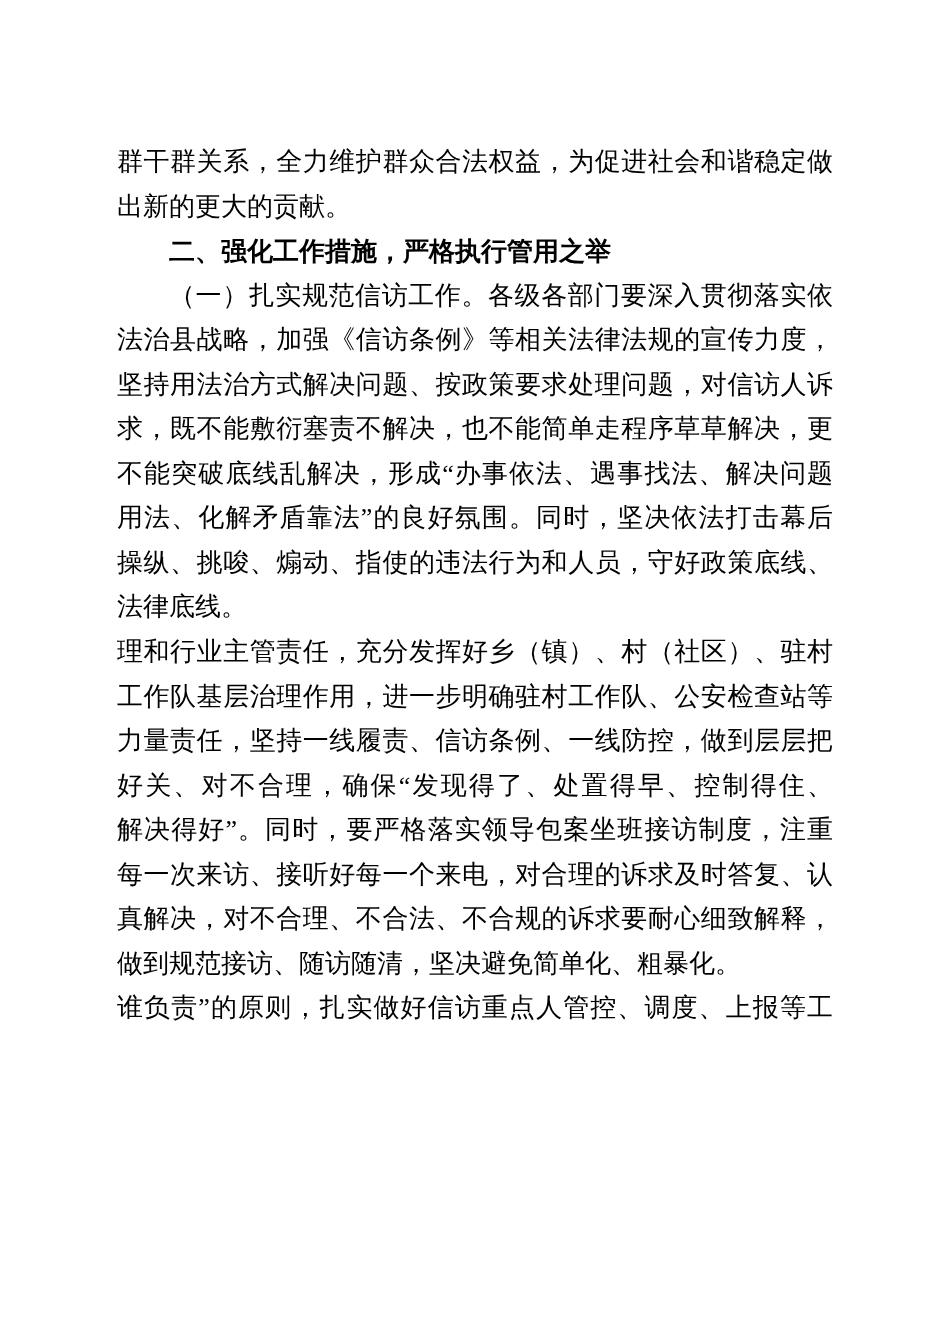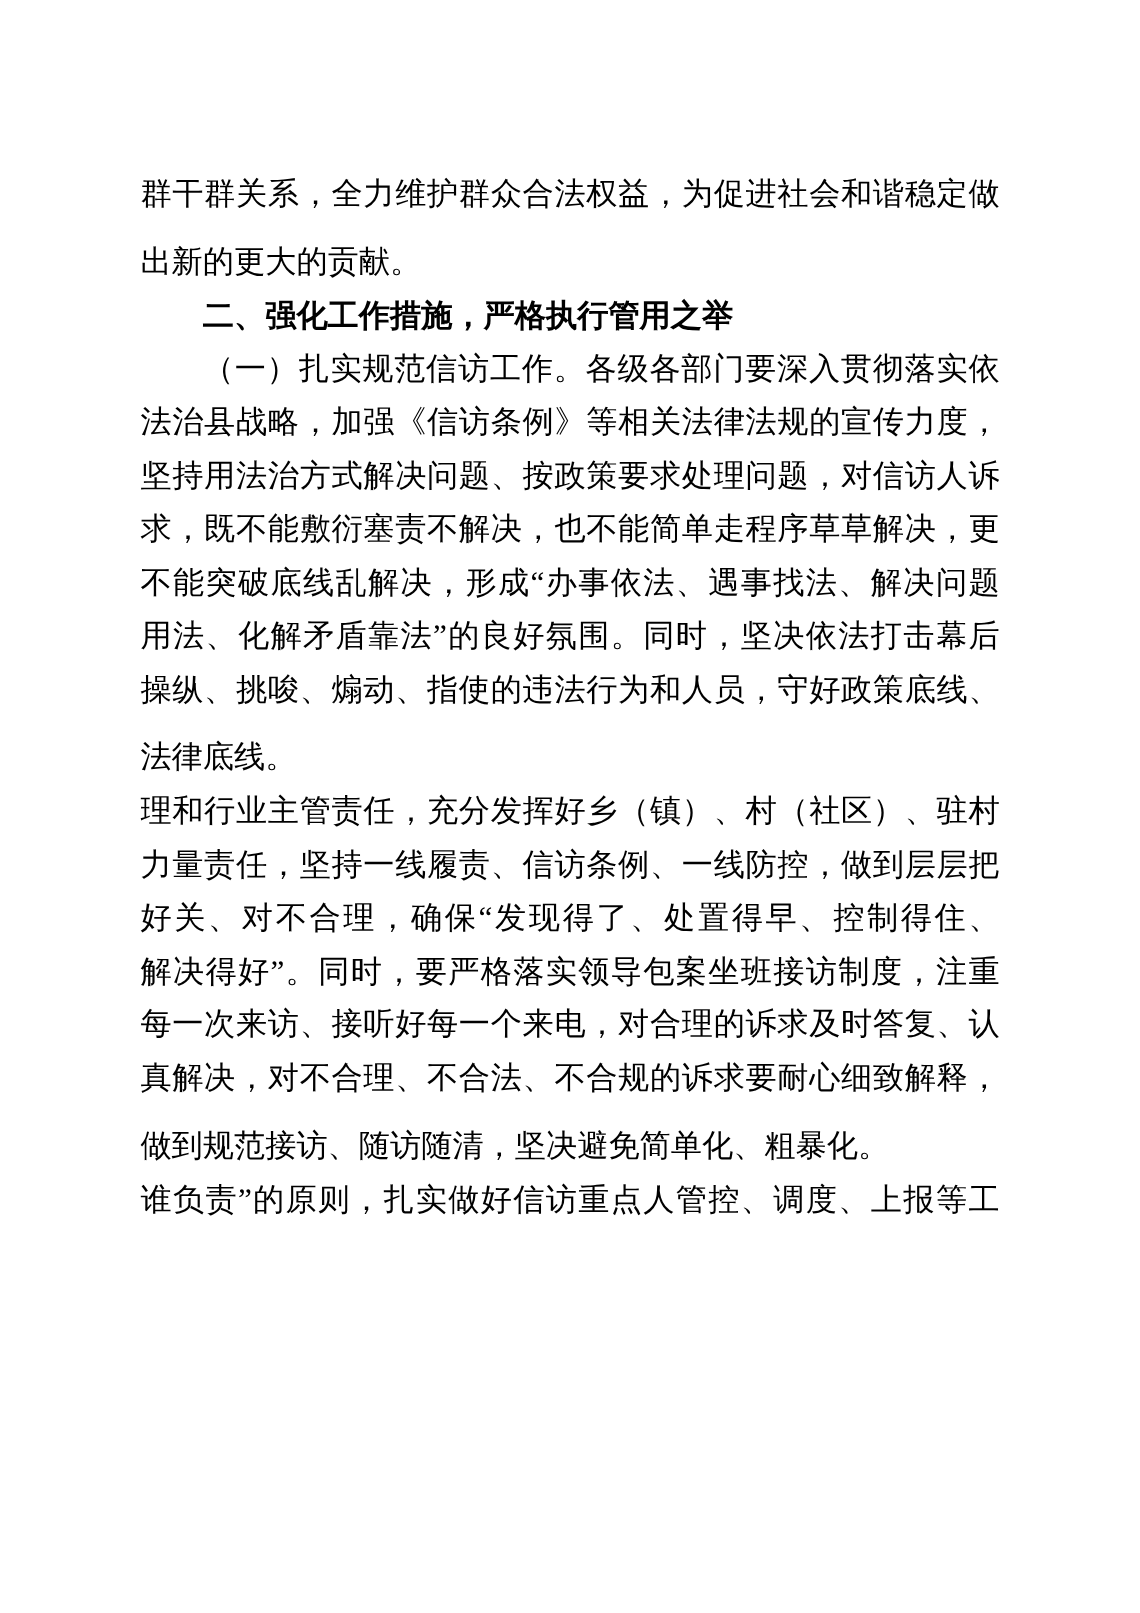--- a/index.html
+++ b/index.html
@@ -27,21 +27,20 @@
     line-height: 44.55px;
     height: 44.55px;
     color: #000000;
     text-align: justify;
     text-align-last: justify;
     overflow: hidden;
   }
   .line.para-end {
     text-align: right;
     text-align-last: left;
-    margin-top: 12px;
   }
   .line.indent {
     text-indent: 52px;
   }
   .line.heading {
     font-family: "Liberation Sans", sans-serif;
     font-weight: bold;
     text-align: center;
     text-align-last: left;
   }
@@ -64,20 +63,21 @@
     <div class="line indent"><span class="lead">（一）扎实规范信访工作。</span><span>各级各部门要深入贯彻落实依</span></div>
     <div class="line">法治县战略，加强《信访条例》等相关法律法规的宣传力度，</div>
     <div class="line">坚持用法治方式解决问题、按政策要求处理问题，对信访人诉</div>
     <div class="line">求，既不能敷衍塞责不解决，也不能简单走程序草草解决，更</div>
     <div class="line">不能突破底线乱解决，形成“办事依法、遇事找法、解决问题</div>
     <div class="line">用法、化解矛盾靠法”的良好氛围。同时，坚决依法打击幕后</div>
     <div class="line">操纵、挑唆、煽动、指使的违法行为和人员，守好政策底线、</div>
     <div class="line para-end">法律底线。</div>
 
     <div class="line">理和行业主管责任，充分发挥好乡（镇）、村（社区）、驻村</div>
+    <div class="line">工作队基层治理作用，进一步明确驻村工作队、公安检查站等</div>
     <div class="line">力量责任，坚持一线履责、信访条例、一线防控，做到层层把</div>
     <div class="line">好关、对不合理，确保“发现得了、处置得早、控制得住、</div>
     <div class="line">解决得好”。同时，要严格落实领导包案坐班接访制度，注重</div>
     <div class="line">每一次来访、接听好每一个来电，对合理的诉求及时答复、认</div>
     <div class="line">真解决，对不合理、不合法、不合规的诉求要耐心细致解释，</div>
     <div class="line para-end">做到规范接访、随访随清，坚决避免简单化、粗暴化。</div>
 
     <div class="line">谁负责”的原则，扎实做好信访重点人管控、调度、上报等工</div>
 
   </div>

